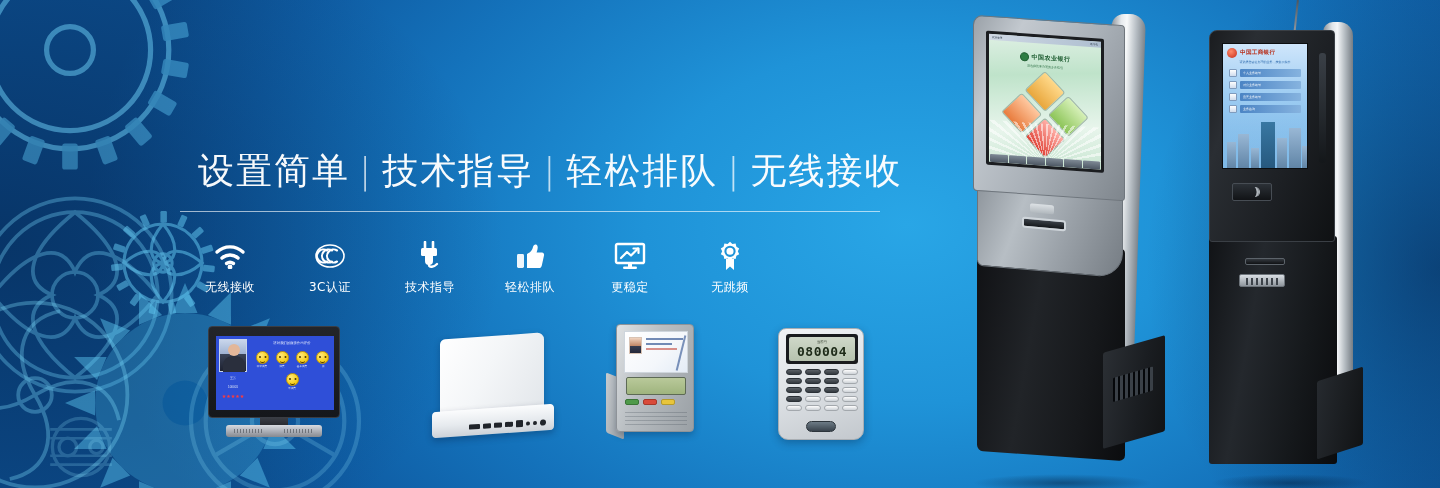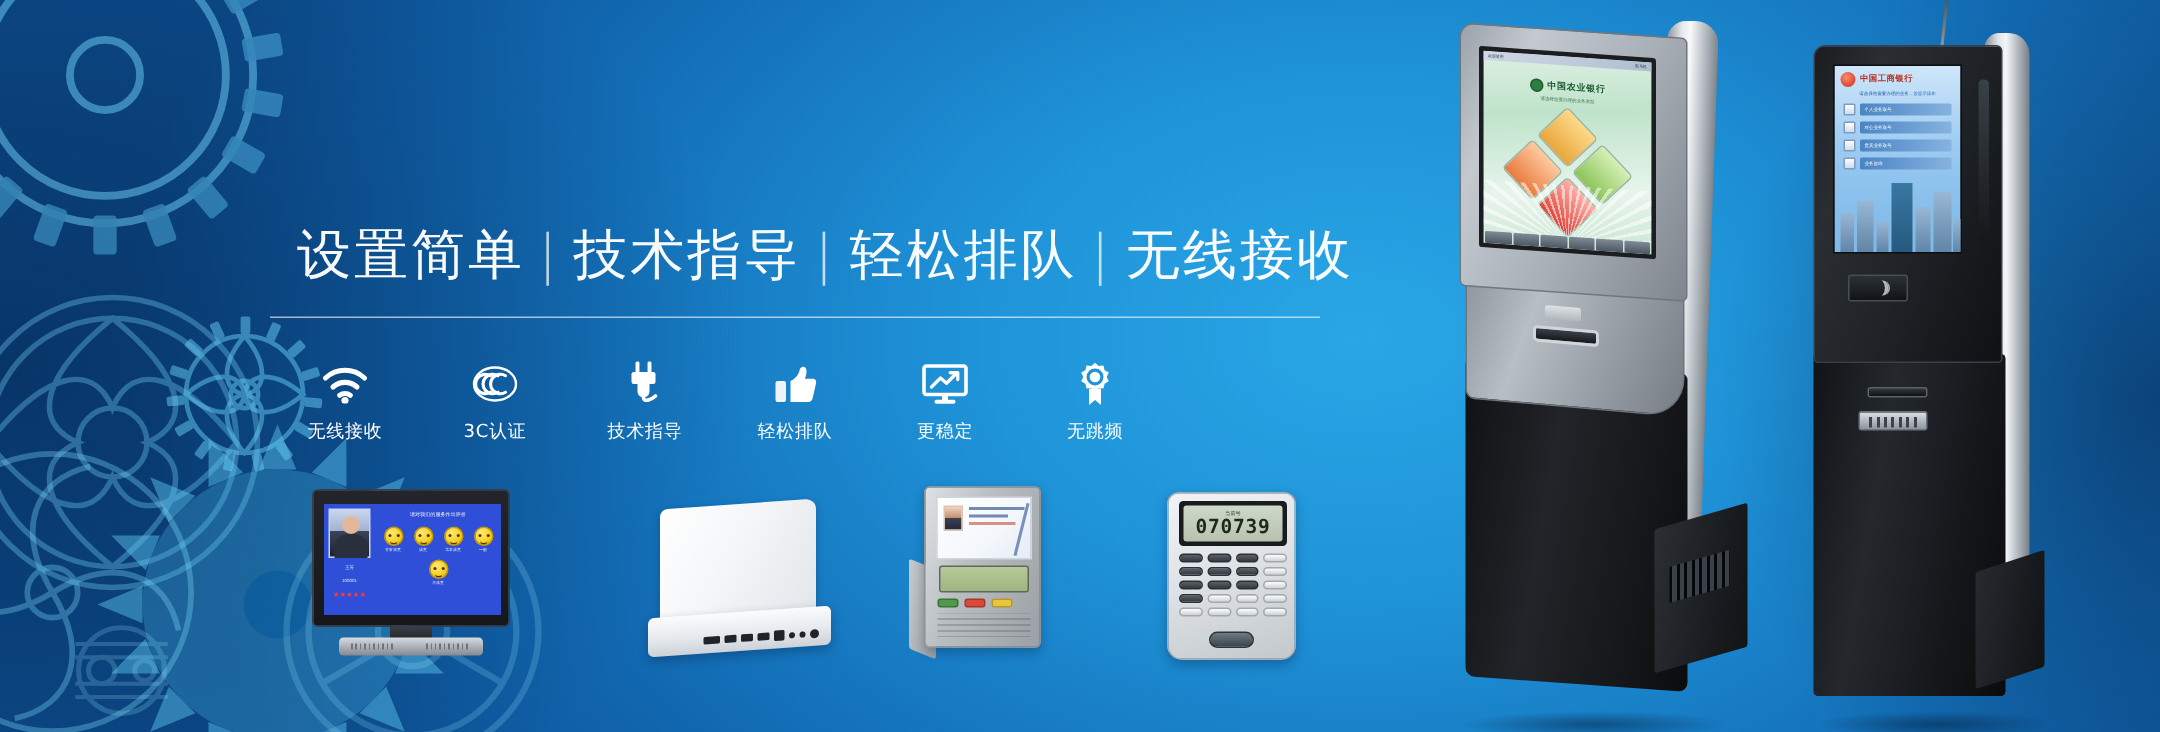--- a/index.html
+++ b/index.html
@@ -805,21 +805,21 @@
         </div>
         <div class="ev-txt"></div>
       </div>
     </div>
 
     <div id="prod-keypad">
       <div class="kp-body">
         <div class="kp-lcdwrap">
           <div class="kp-lcd">
             <span class="tiny">当前号</span>
-            <span class="num">070739</span>
+            <span class="num">080004</span>
           </div>
         </div>
         <div class="kp-grid">
           <i class="dark"></i>
           <i class="dark"></i>
           <i class="dark"></i>
           <i></i>
           <i class="dark"></i>
           <i class="dark"></i>
           <i class="dark"></i>

